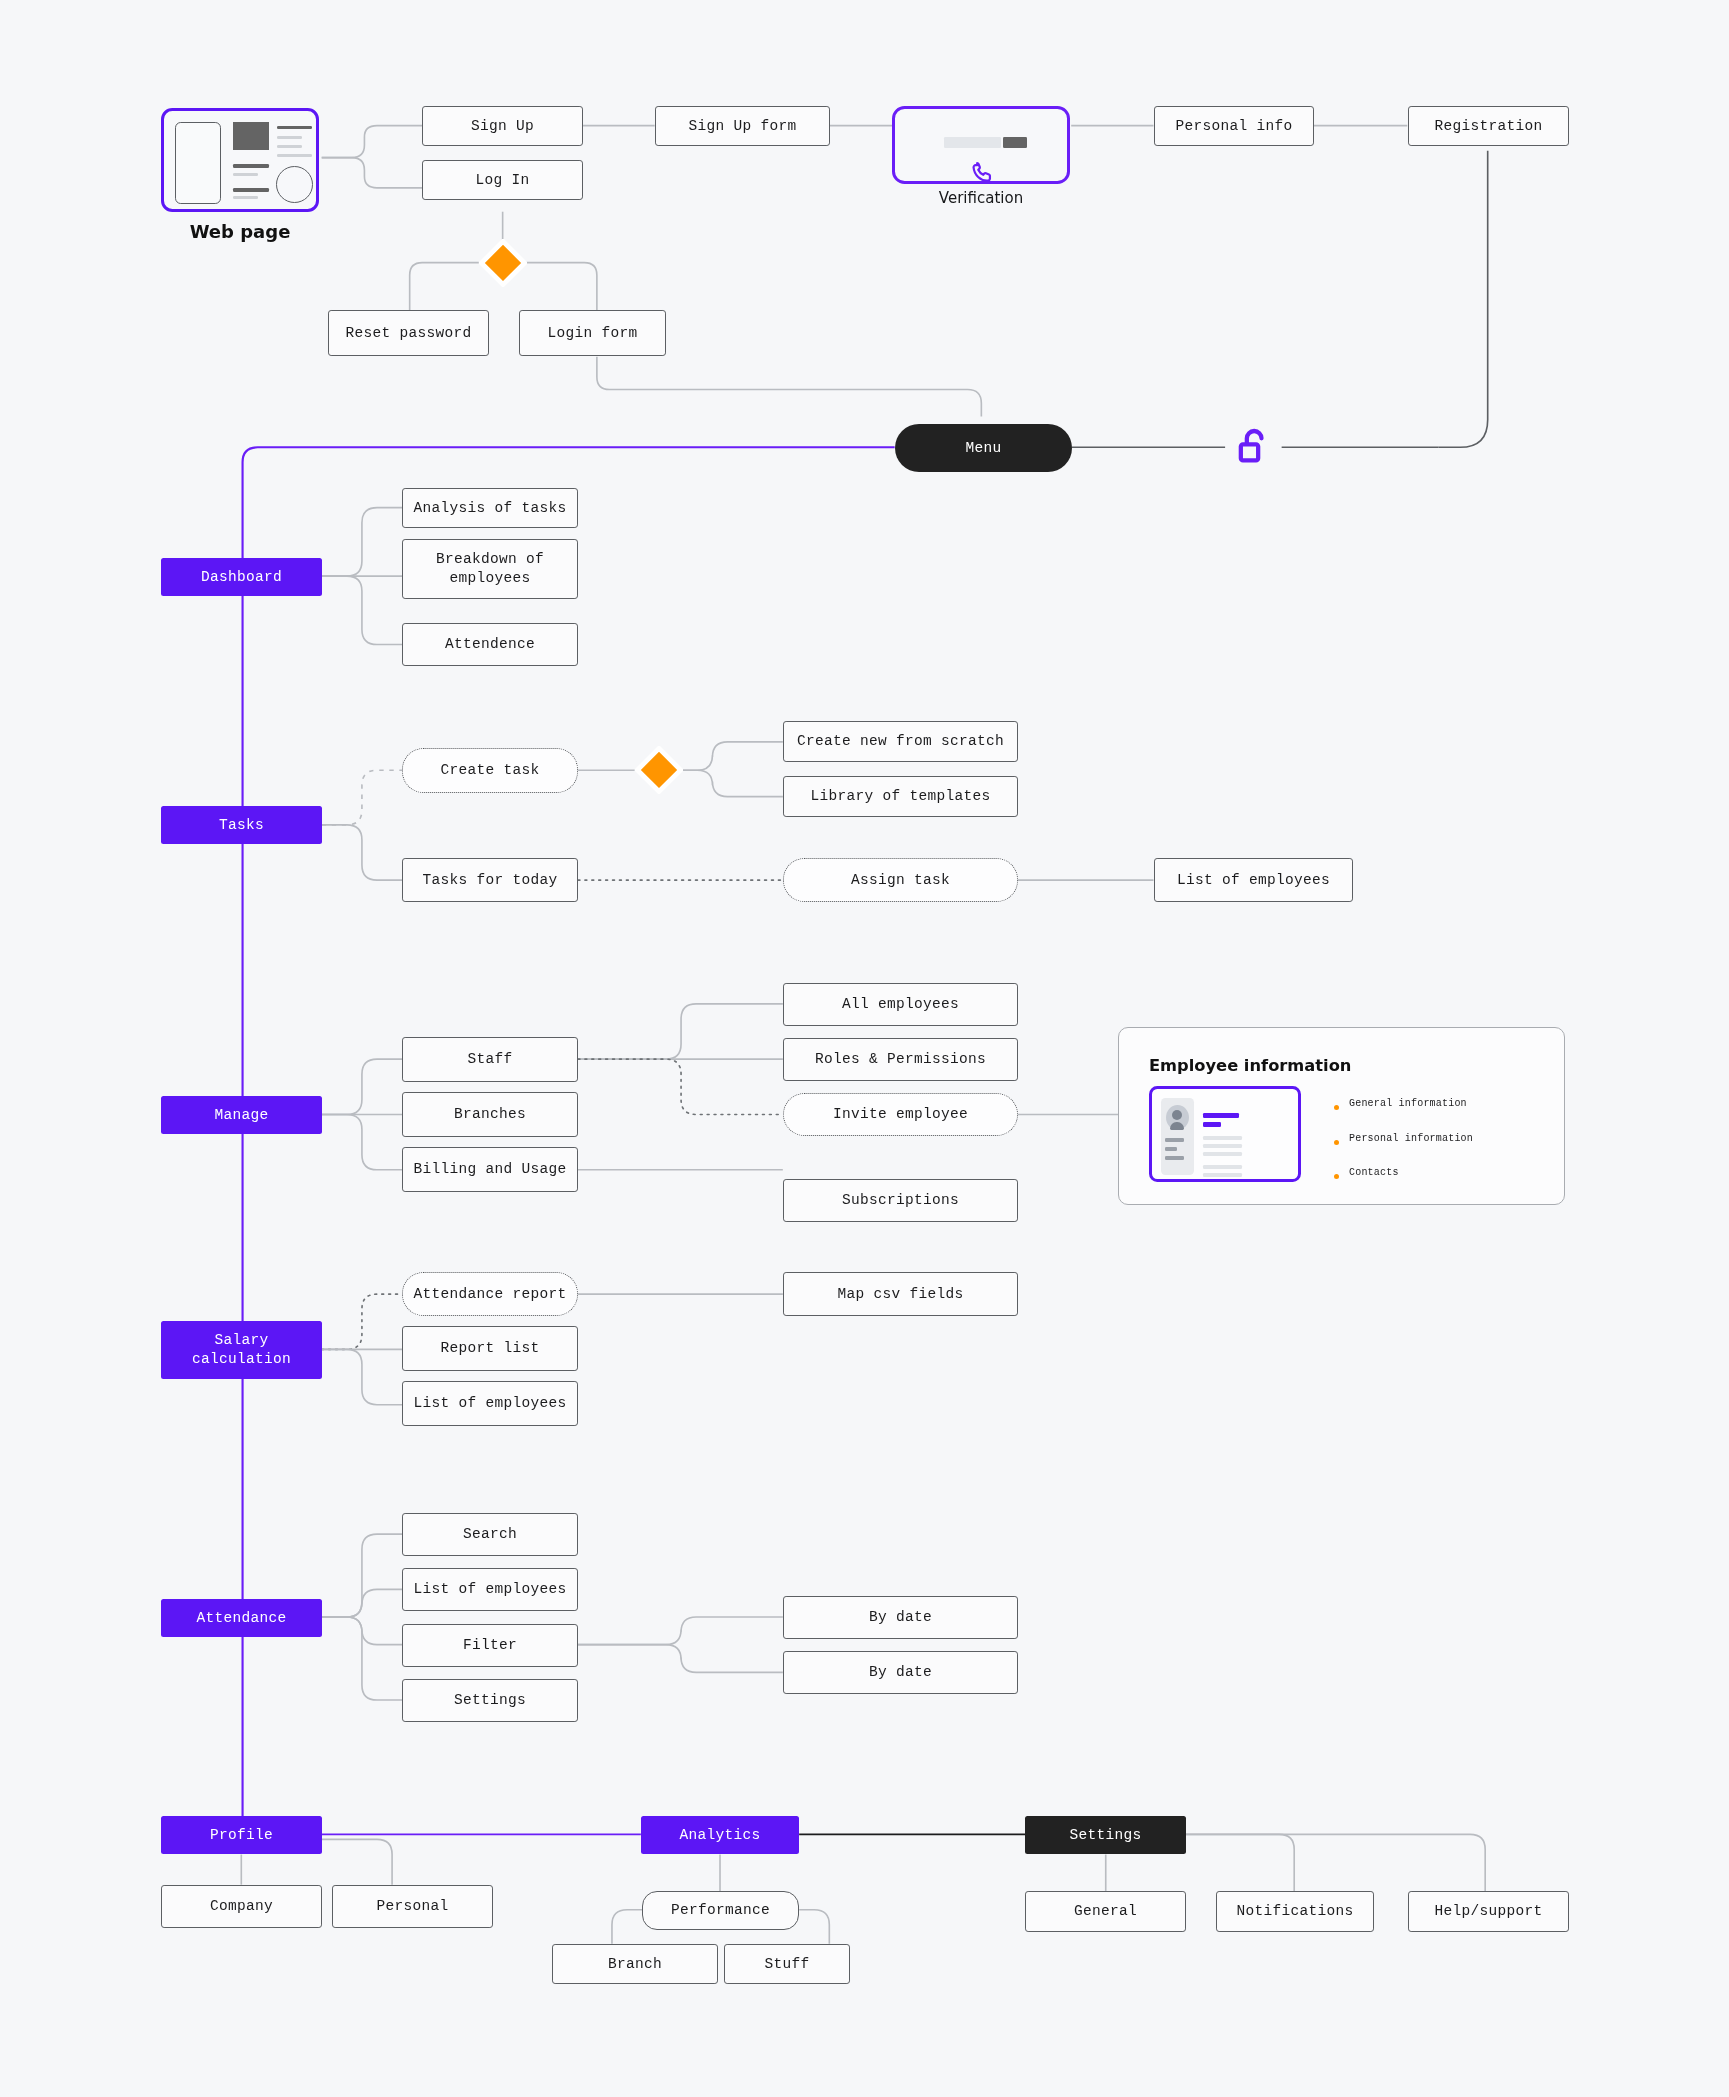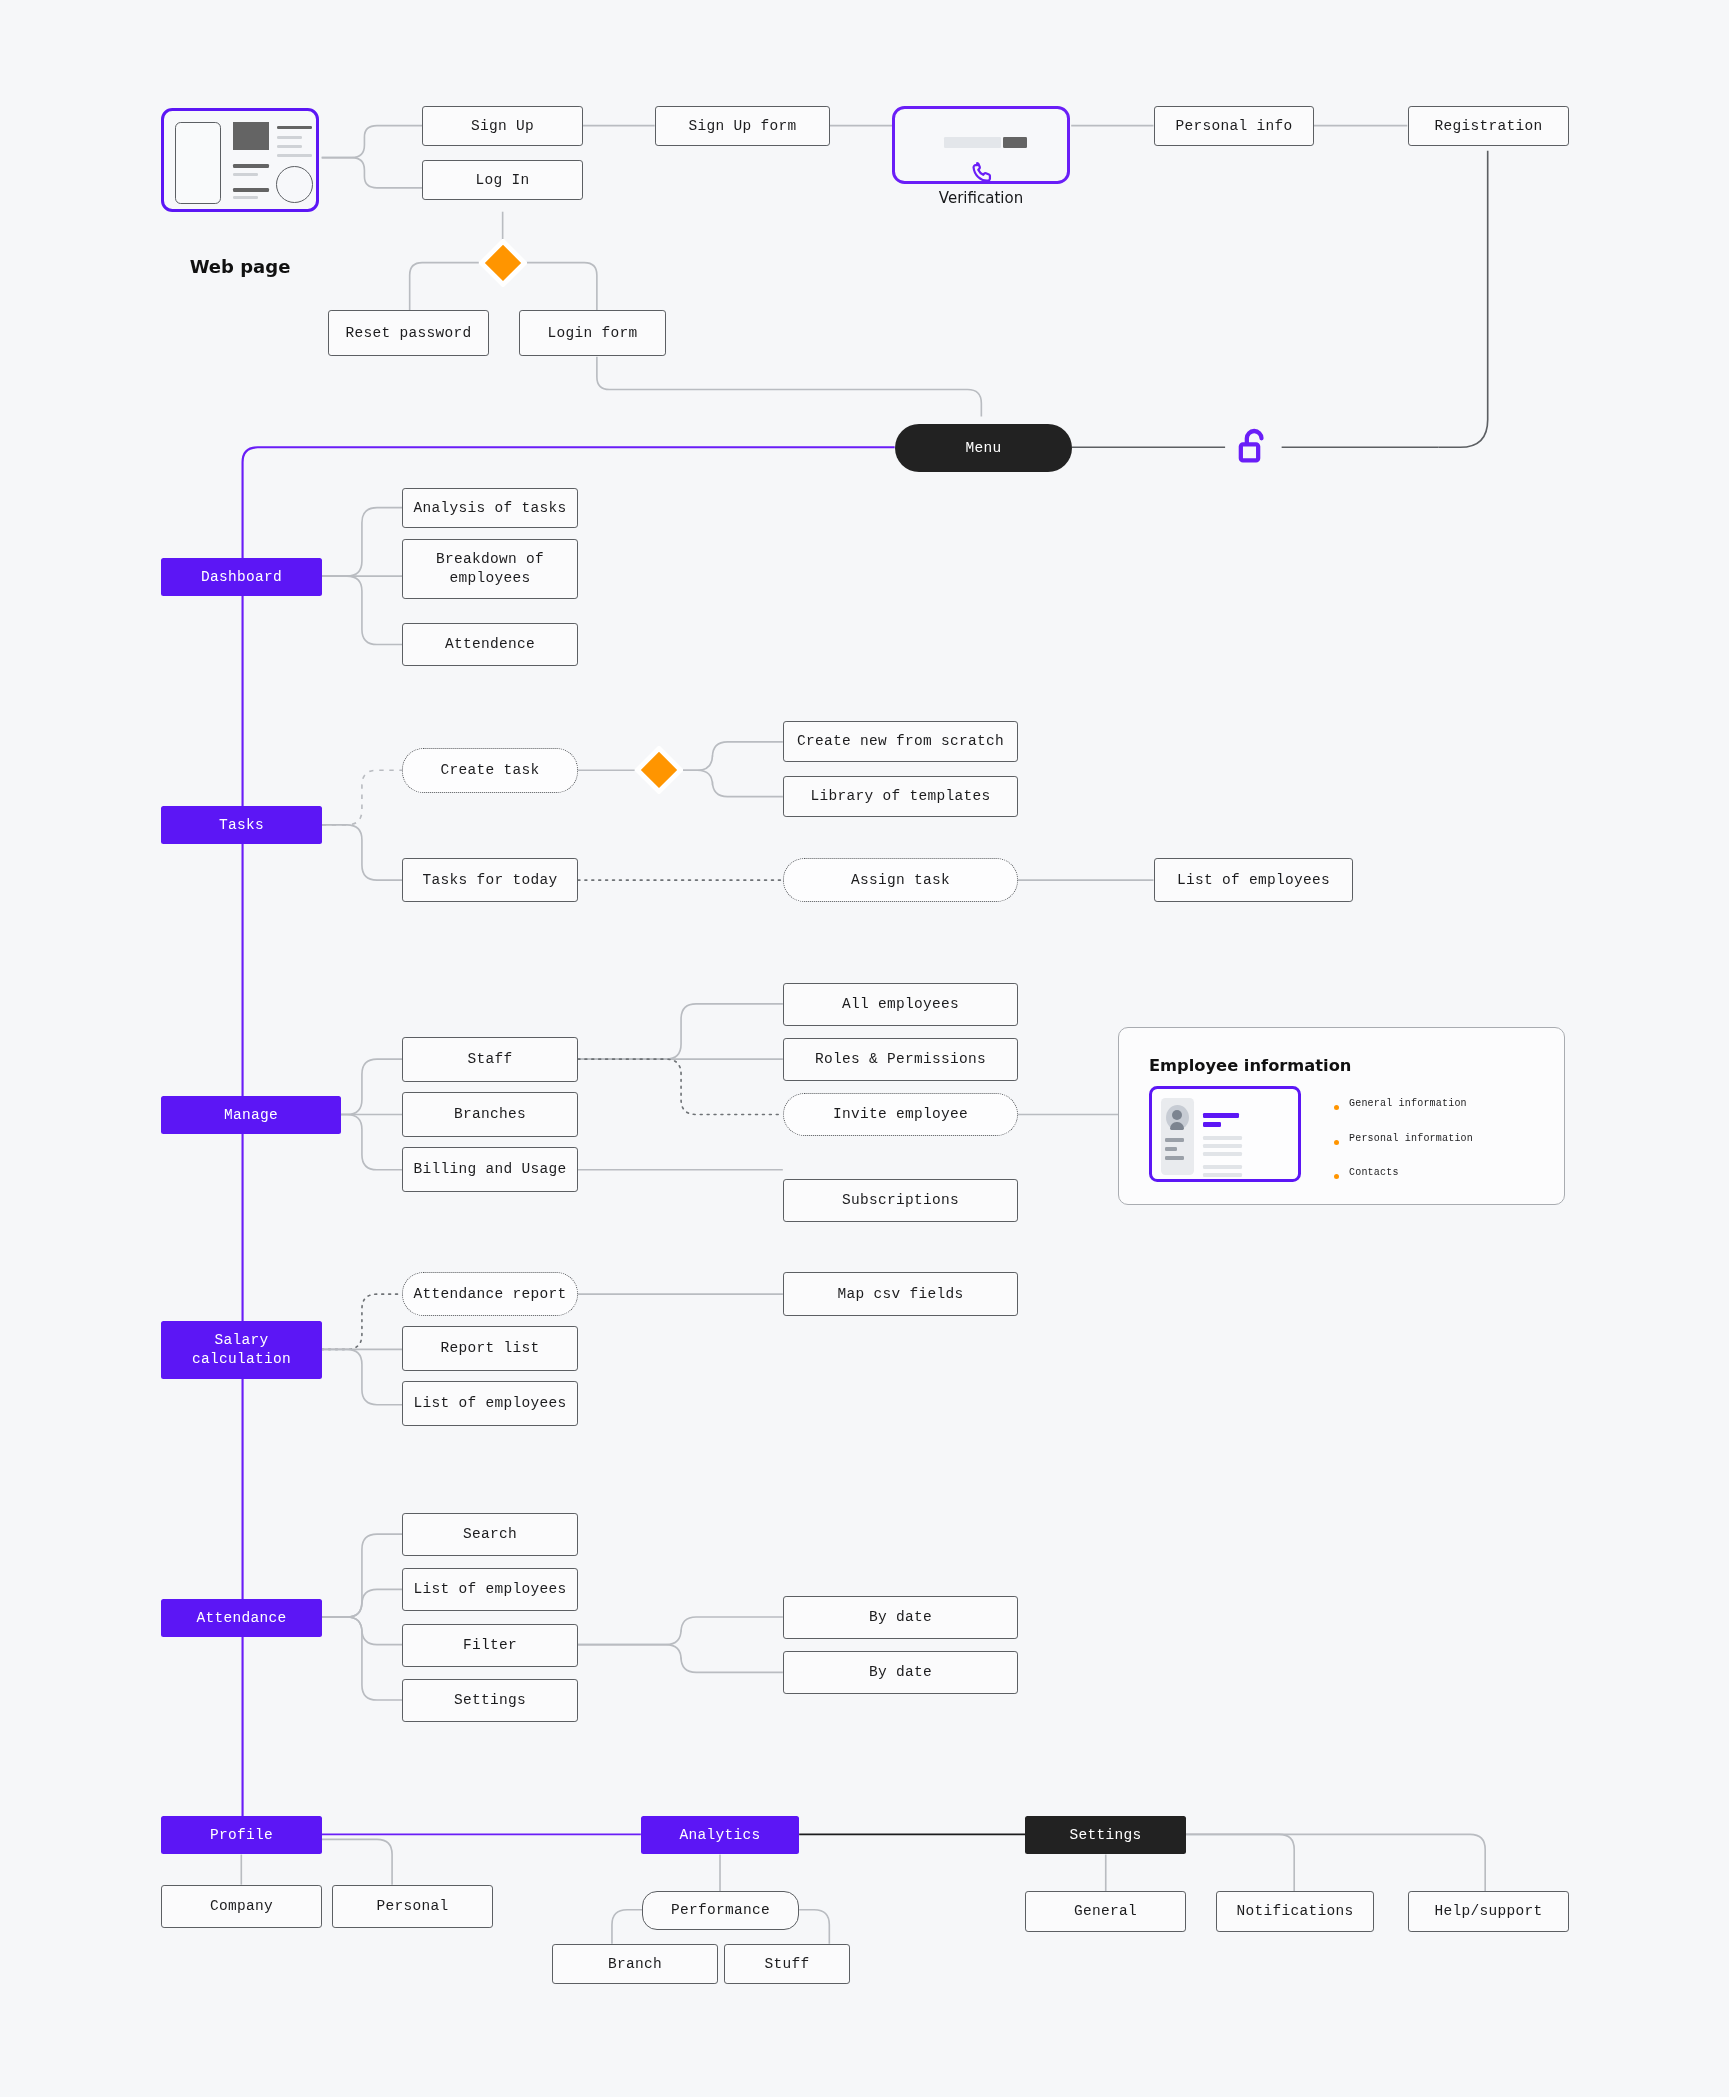--- a/index.html
+++ b/index.html
@@ -34,21 +34,21 @@
   .dark.pill{border-radius:30px;}
 
   
   .mockcard{
     position:absolute;box-sizing:border-box;
     background:#f7f8fa;border:3.1px solid #5c16f5;border-radius:11.3px;
   }
   .mock-caption{
     position:absolute;text-align:center;
     font-family:"DejaVu Sans","Liberation Sans",sans-serif;
-    font-weight:bold;font-size:18px;color:#111;margin-top:35px;
+    font-weight:bold;font-size:18px;color:#111;
   }
   .m-leftpanel{position:absolute;border:1.6px solid #5c5f63;border-radius:5.7px;background:#f9fafb;}
   .m-sq{position:absolute;background:#646464;}
   .m-bar{position:absolute;border-radius:1.3px;}
   .m-circle{position:absolute;border:1.6px solid #5c5f63;border-radius:50%;}
 
   
   .vcard{
     position:absolute;box-sizing:border-box;
     background:#f7f8fa;border:3.8px solid #6a1ef7;border-radius:12.6px;
@@ -269,21 +269,21 @@
       <rect x="20" y="2" width="25.4" height="25.4" transform="rotate(45 20 2)" fill="#ff9500" stroke="#ffffff" stroke-width="4"></rect>
     </svg>
   </div>
 
   <div class="node box" style="left:783px;top:721px;width:235px;height:41px;">Create new from scratch</div>
   <div class="node box" style="left:783px;top:776px;width:235px;height:41px;">Library of templates</div>
   <div class="node box" style="left:402px;top:858px;width:176px;height:44px;">Tasks for today</div>
   <div class="node box dotted" style="left:783px;top:858px;width:235px;height:44px;">Assign task</div>
   <div class="node box" style="left:1154px;top:858px;width:199px;height:44px;">List of employees</div>
 
-  <div class="node purple" style="left:161px;top:1096px;width:180px;height:38px;">Manage</div>
+  <div class="node purple" style="left:161px;top:1096px;width:161px;height:38px;">Manage</div>
   <div class="node box" style="left:402px;top:1037px;width:176px;height:45px;">Staff</div>
   <div class="node box" style="left:402px;top:1092px;width:176px;height:45px;">Branches</div>
   <div class="node box" style="left:402px;top:1147px;width:176px;height:45px;">Billing and Usage</div>
 
   <div class="node box" style="left:783px;top:983px;width:235px;height:43px;">All employees</div>
   <div class="node box" style="left:783px;top:1038px;width:235px;height:43px;">Roles &amp; Permissions</div>
   <div class="node box dotted" style="left:783px;top:1093px;width:235px;height:43px;">Invite employee</div>
   <div class="node box" style="left:783px;top:1149px;width:235px;height:43px;margin-top:30px;">Subscriptions</div>
 
   <div class="emppanel" style="left:1118px;top:1027px;width:447px;height:178px;">

